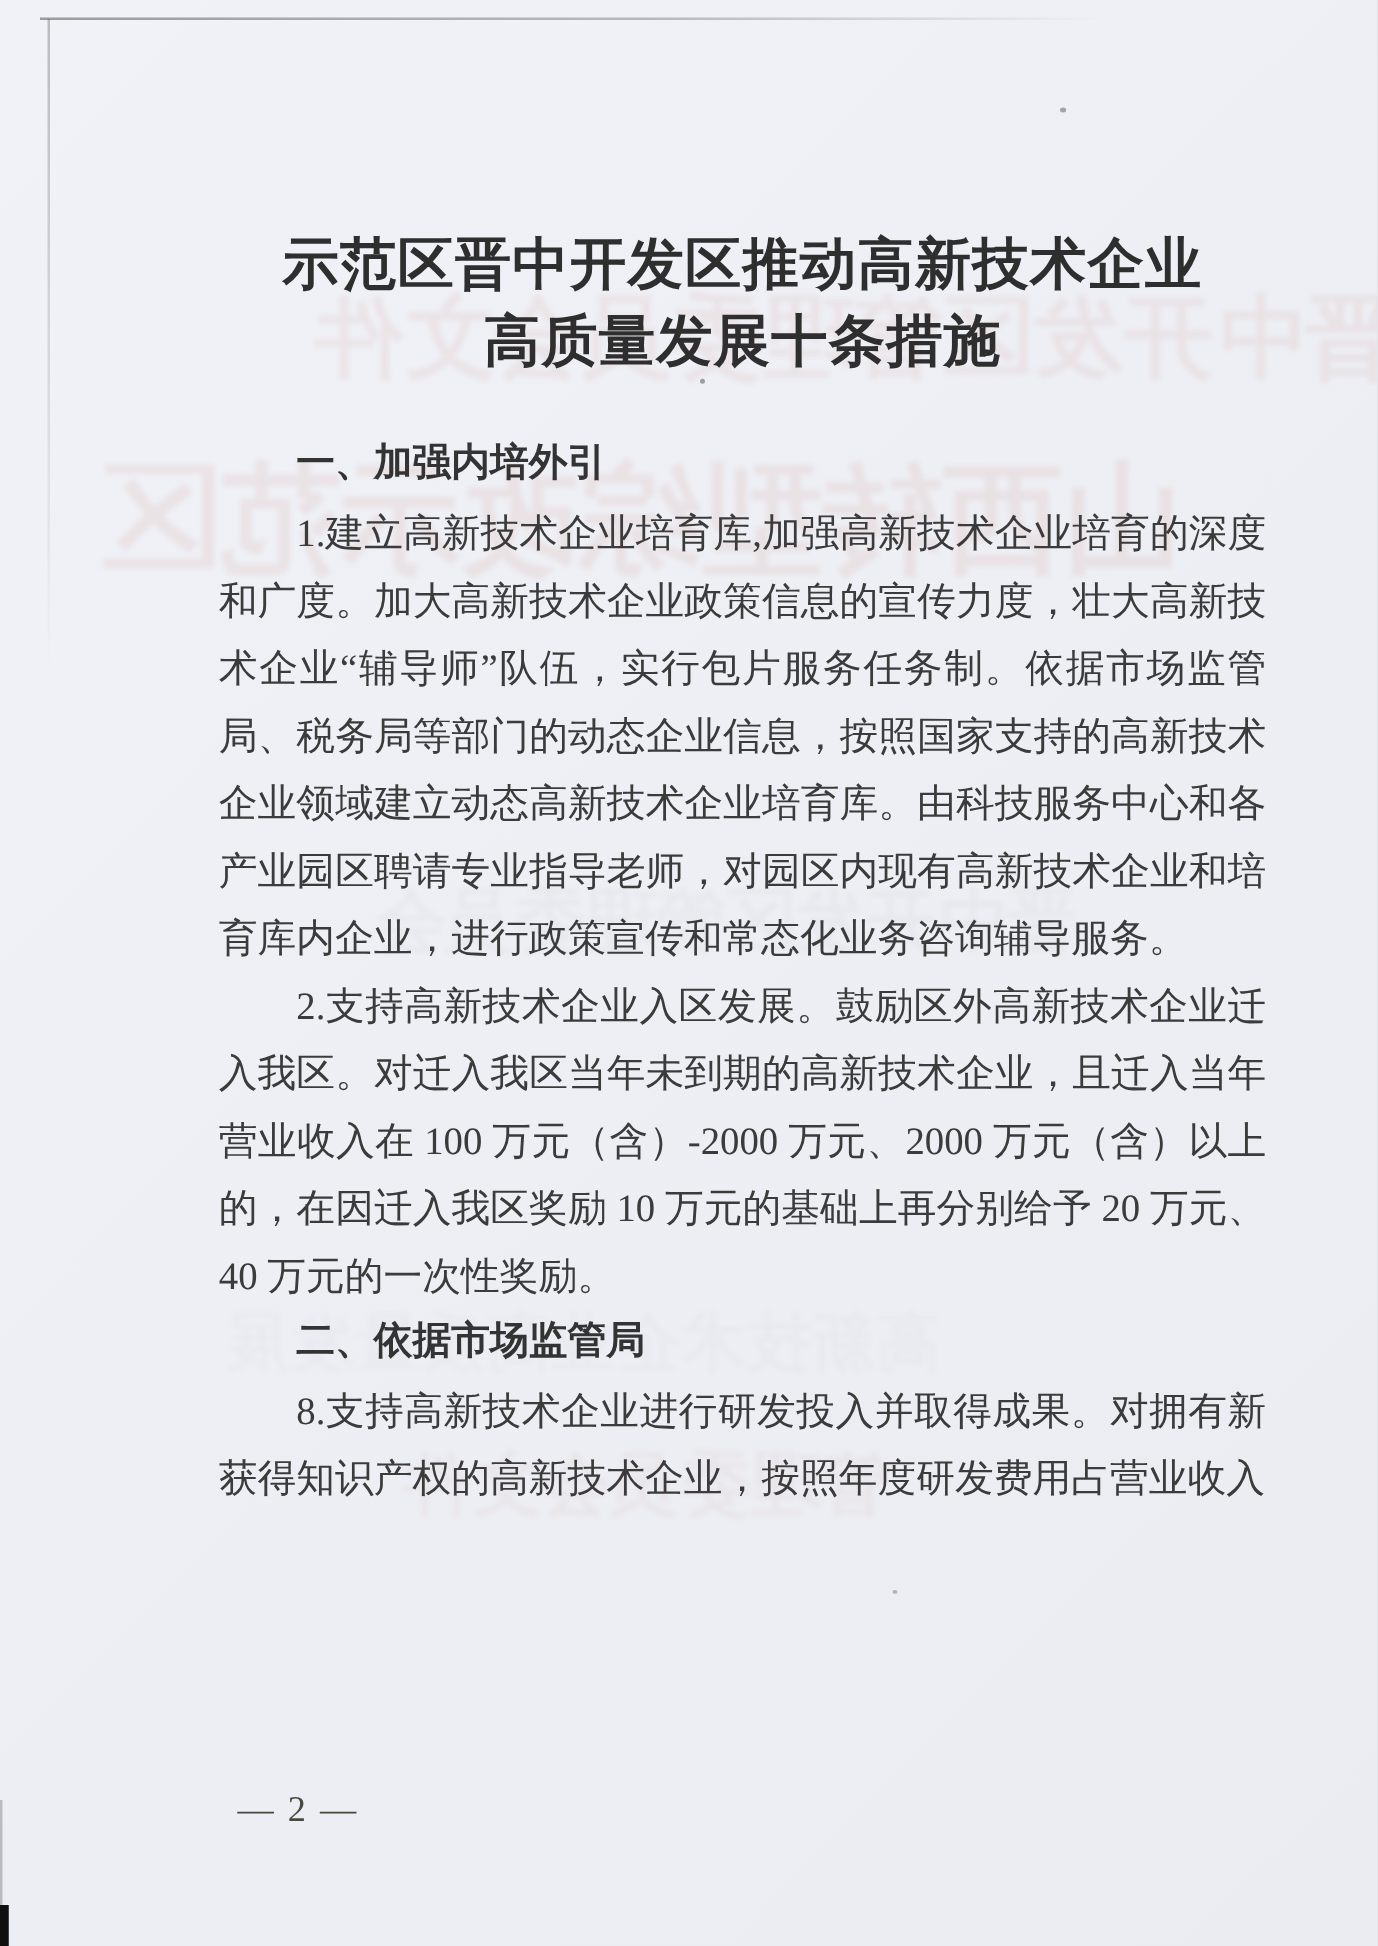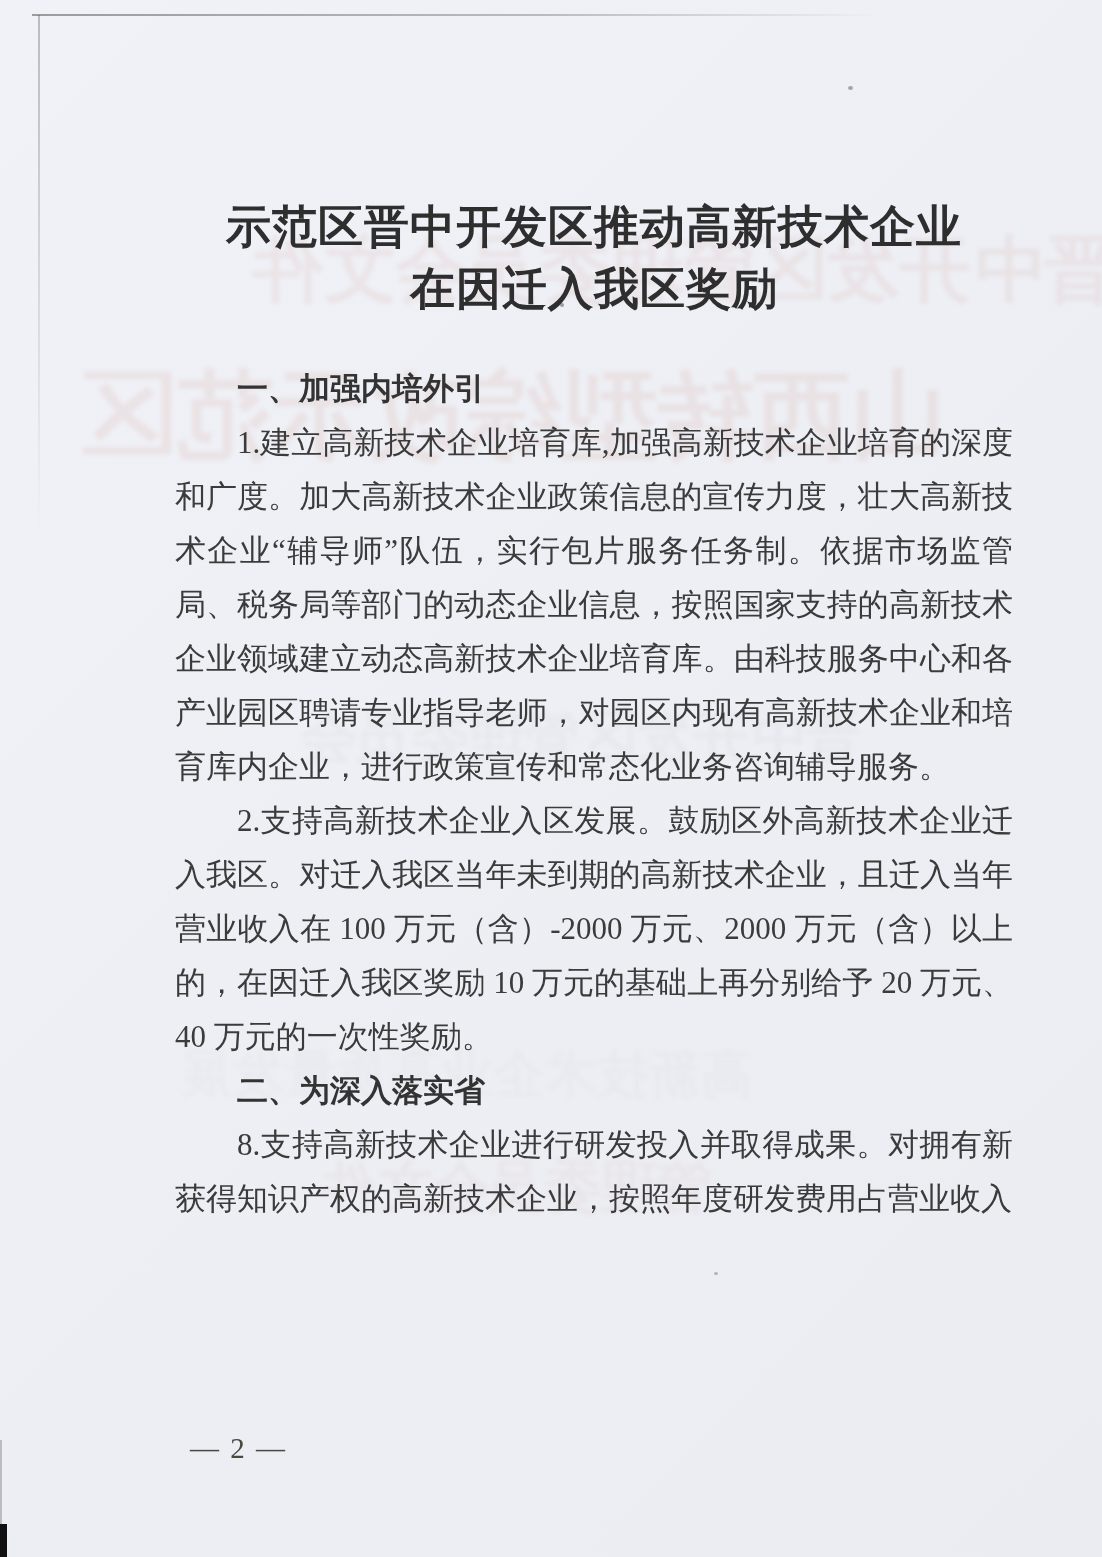--- a/index.html
+++ b/index.html
@@ -37,38 +37,38 @@
   .bleed{
     position:absolute;
     transform:scaleX(-1);
     filter:blur(2px);
     font-weight:700;
     white-space:nowrap;
     font-family:"Liberation Serif","DejaVu Serif",serif;
   }
 
   
-  .content{position:absolute;left:175px;top:196px;width:838px;}
+  .content{position:absolute;left:175px;top:180px;width:838px;}
   .doc-title{
     margin:0 0 42px 0;
     text-align:center;
     font-size:45px;line-height:62px;
     font-weight:700;color:#2e2e2e;
     letter-spacing:1px;
   }
   .doc-title .tline{display:block;}
   .doc-body p{
     margin:0;
     font-size:31px;line-height:54px;
     text-align:justify;
     text-indent:2em;
     color:#3b3b3b;
   }
   .doc-body p.heading{
-    font-family:Liberation Sans, sans-serif;
+    font-family:Liberation Mono, monospace;
     font-weight:700;color:#333;
   }
   .page-number{
     position:absolute;left:190px;top:1432px;
     font-size:29px;color:#4a493f;letter-spacing:2px;
   }
 </style>
 </head>
 <body>
 
@@ -86,26 +86,26 @@
   <div class="edge-left"></div>
   <div class="corner-tick-shadow"></div>
   <div class="corner-tick"></div>
   <div class="speck s1"></div>
   <div class="speck s2"></div>
   <div class="speck s3"></div>
 
   <div class="content">
     <h1 class="doc-title">
       <span class="tline">示范区晋中开发区推动高新技术企业</span>
-      <span class="tline">在因迁入我区奖励</span>
+      <span class="tline">高质量发展十条措施</span>
     </h1>
     <div class="doc-body">
         <p class="heading">一、加强内培外引</p>
         <p>1.建立高新技术企业培育库,加强高新技术企业培育的深度和广度。加大高新技术企业政策信息的宣传力度，壮大高新技术企业“辅导师”队伍，实行包片服务任务制。依据市场监管局、税务局等部门的动态企业信息，按照国家支持的高新技术企业领域建立动态高新技术企业培育库。由科技服务中心和各产业园区聘请专业指导老师，对园区内现有高新技术企业和培育库内企业，进行政策宣传和常态化业务咨询辅导服务。</p>
         <p>2.支持高新技术企业入区发展。鼓励区外高新技术企业迁入我区。对迁入我区当年未到期的高新技术企业，且迁入当年营业收入在 100 万元（含）-2000 万元、2000 万元（含）以上的，在因迁入我区奖励 10 万元的基础上再分别给予 20 万元、40 万元的一次性奖励。</p>
-        <p class="heading">二、为深入落实省</p>
+        <p class="heading">二、依据市场监管局</p>
         <p>8.支持高新技术企业进行研发投入并取得成果。对拥有新获得知识产权的高新技术企业，按照年度研发费用占营业收入</p>
       </div>
   </div>
 
   <div class="page-number">— 2 —</div>
 
 </div>
 
 </body></html>

